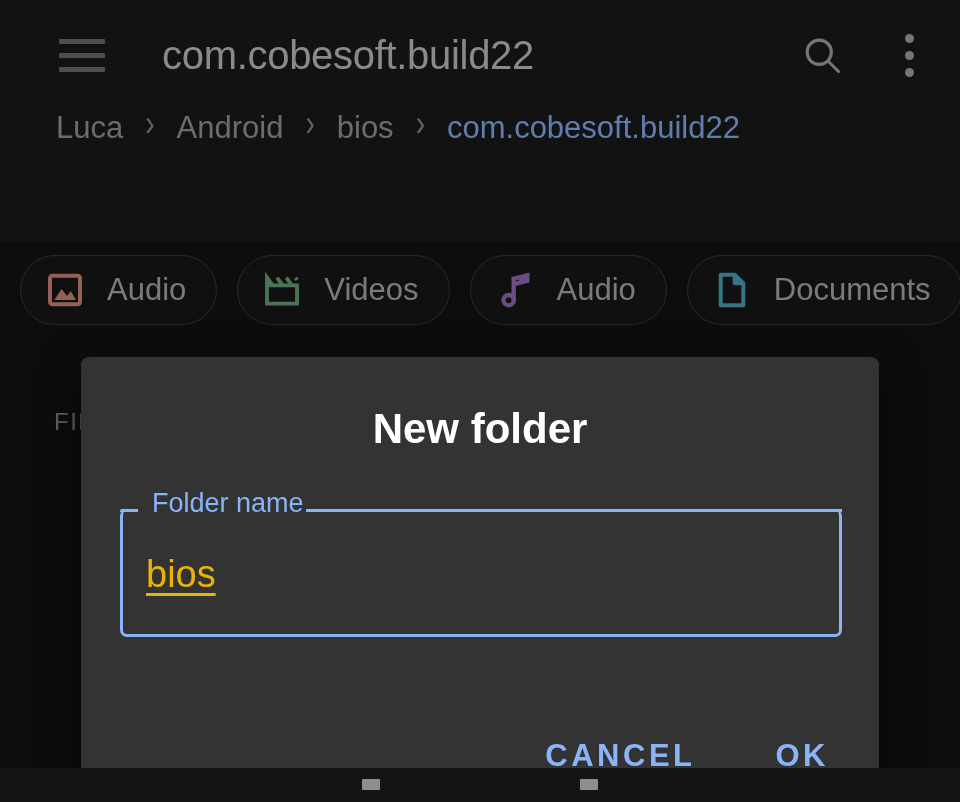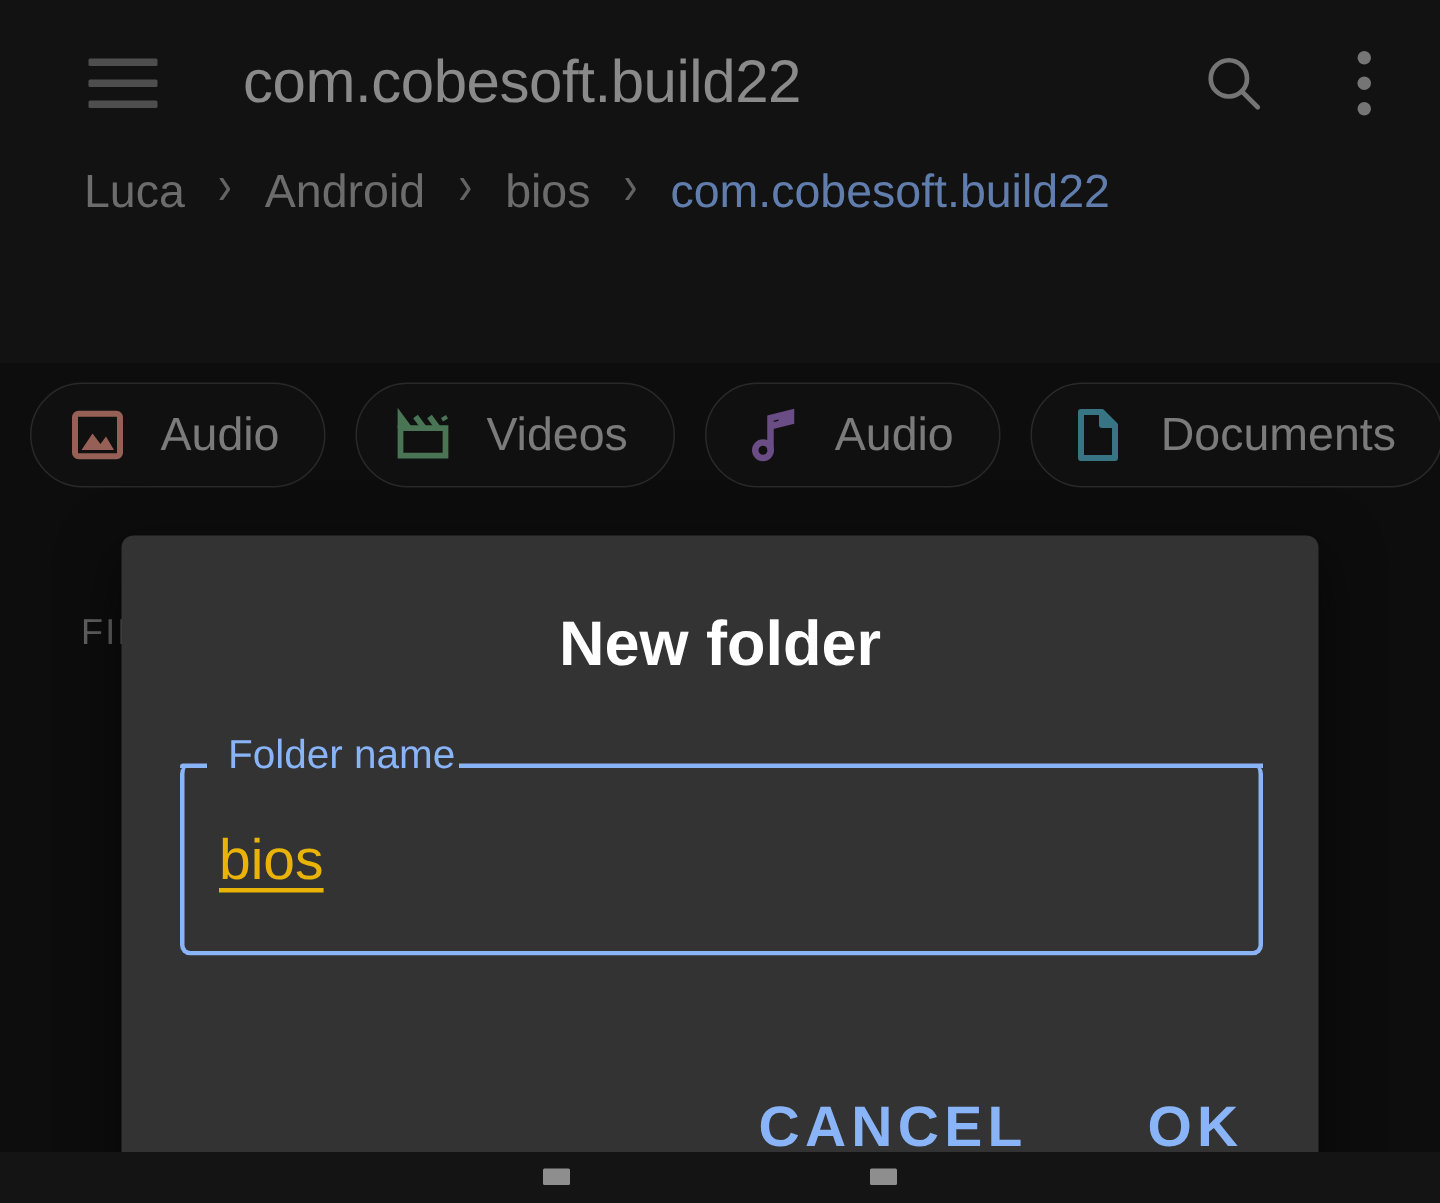--- a/index.html
+++ b/index.html
@@ -220,21 +220,21 @@
     right: 28px; bottom: 24px;
     display: flex;
     align-items: center;
     gap: 36px;
   }
   .dlg-btn {
     background: transparent;
     border: none;
     color: #8ab4f8;
     font-family: "Liberation Sans", sans-serif;
-    font-size: 38px;
+    font-size: 31px;
     font-weight: 700;
     letter-spacing: 3.5px;
     padding: 14px 22px;
     border-radius: 6px;
     cursor: pointer;
   }
 
   
   .navbar {
     position: absolute;

